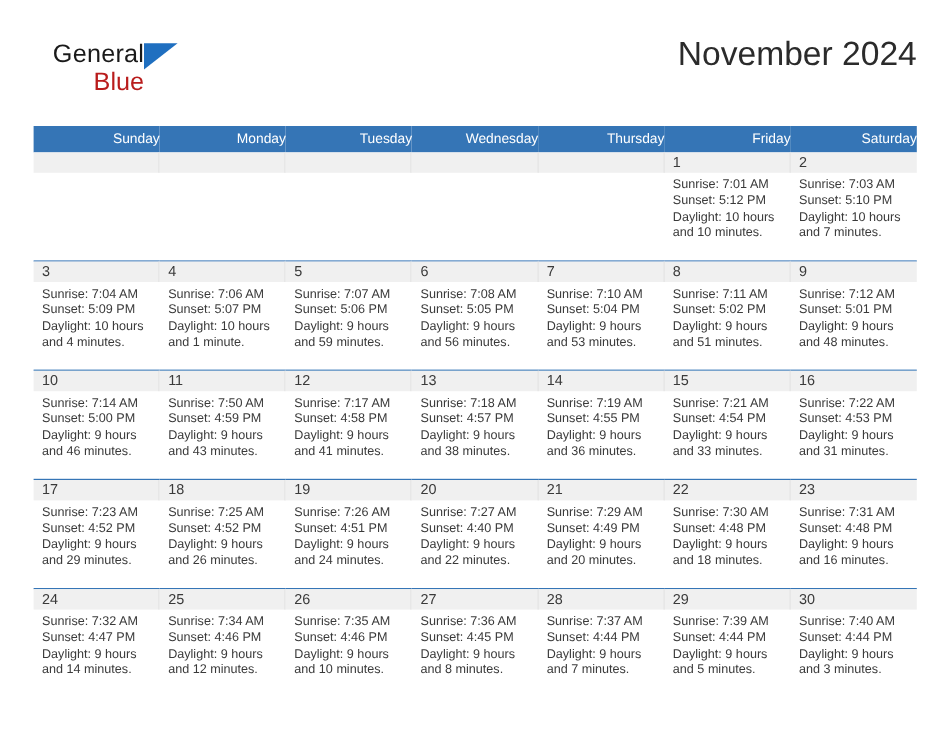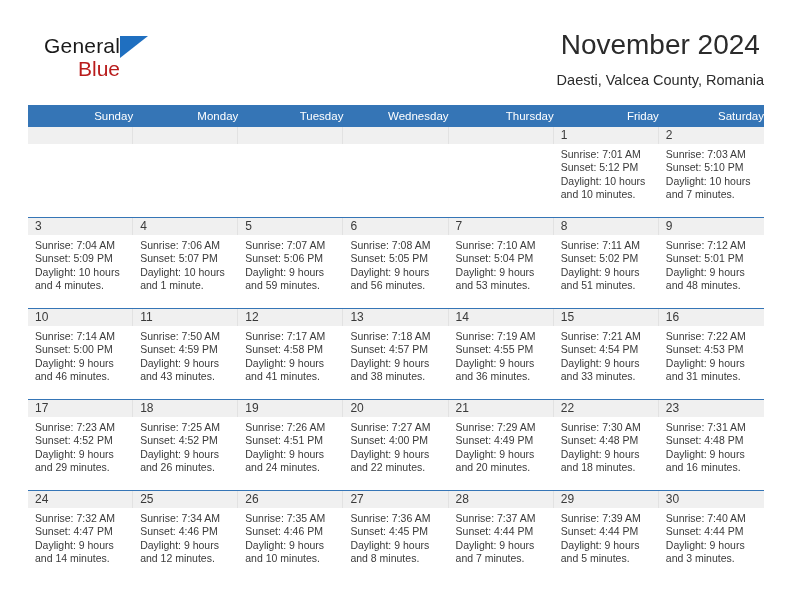--- a/index.html
+++ b/index.html
@@ -152,21 +152,20 @@
 <div class="page">
 
   <div class="header">
     <div class="logo">
       <span class="logo-general">General</span>
       <span class="logo-triangle"></span>
       <span class="logo-blue">Blue</span>
     </div>
     <div class="title-block">
       <h1 class="month-title">November 2024</h1>
-      <p class="location-sub">Daesti, Valcea County, Romania</p>
     </div>
   </div>
 
   <table class="calendar">
     <thead>
       <tr>
         <th>Sunday</th>
         <th>Monday</th>
         <th>Tuesday</th>
         <th>Wednesday</th>
@@ -445,21 +444,21 @@
                 <div class="dl">Daylight: 9 hours</div>
                 <div class="dl">and 24 minutes.</div>
               </div>
             </div>
           </td>
           <td>
             <div class="cell">
               <div class="daynum-band">20</div>
               <div class="details">
                 <div class="">Sunrise: 7:27 AM</div>
-                <div class="">Sunset: 4:00 PM</div>
+                <div class="">Sunset: 4:40 PM</div>
                 <div class="dl">Daylight: 9 hours</div>
                 <div class="dl">and 22 minutes.</div>
               </div>
             </div>
           </td>
           <td>
             <div class="cell">
               <div class="daynum-band">21</div>
               <div class="details">
                 <div class="">Sunrise: 7:29 AM</div>

